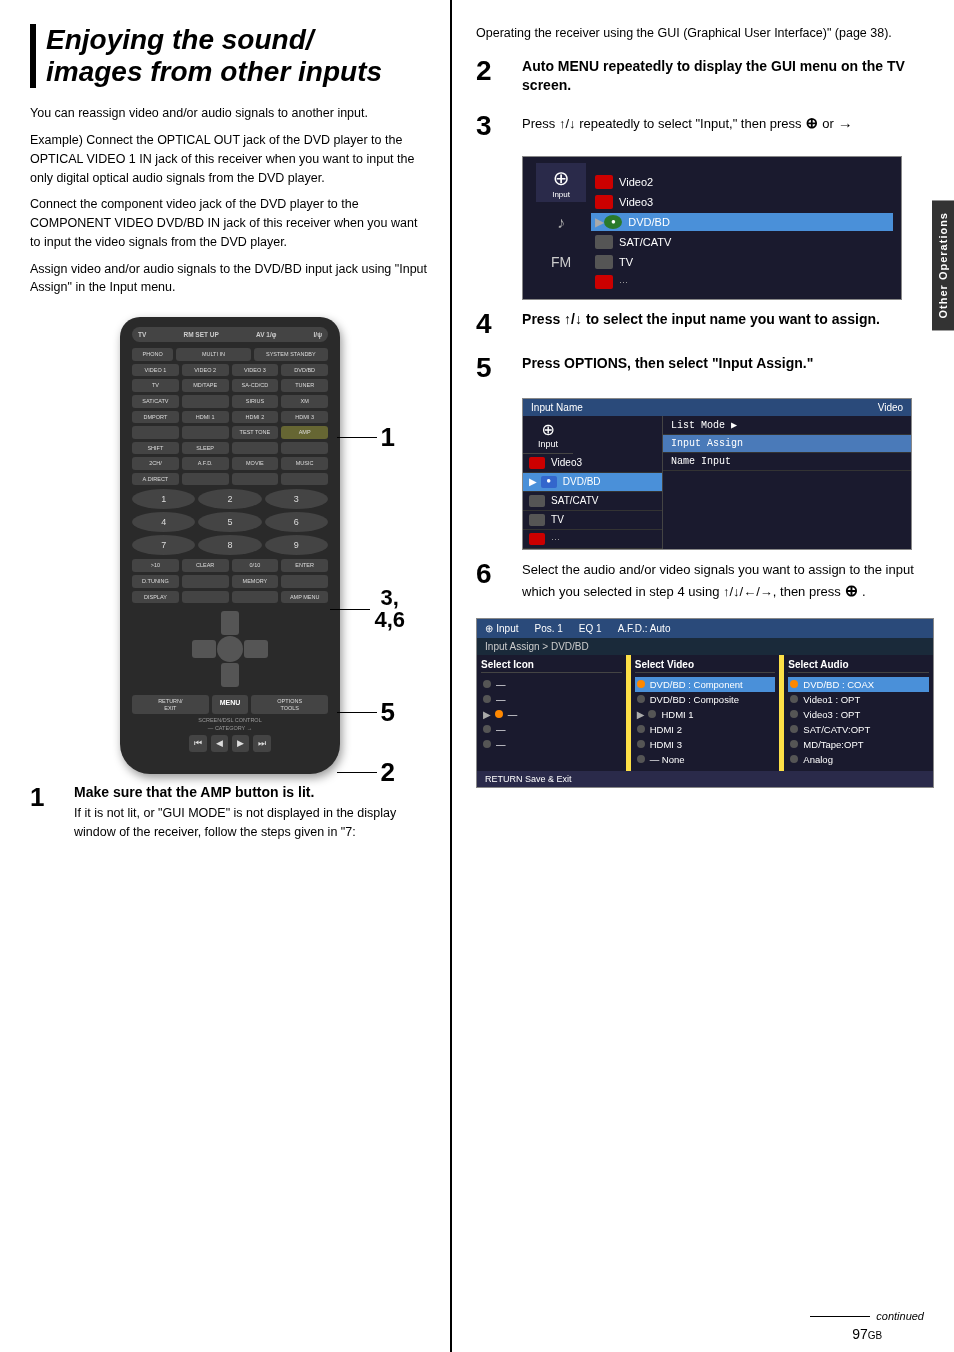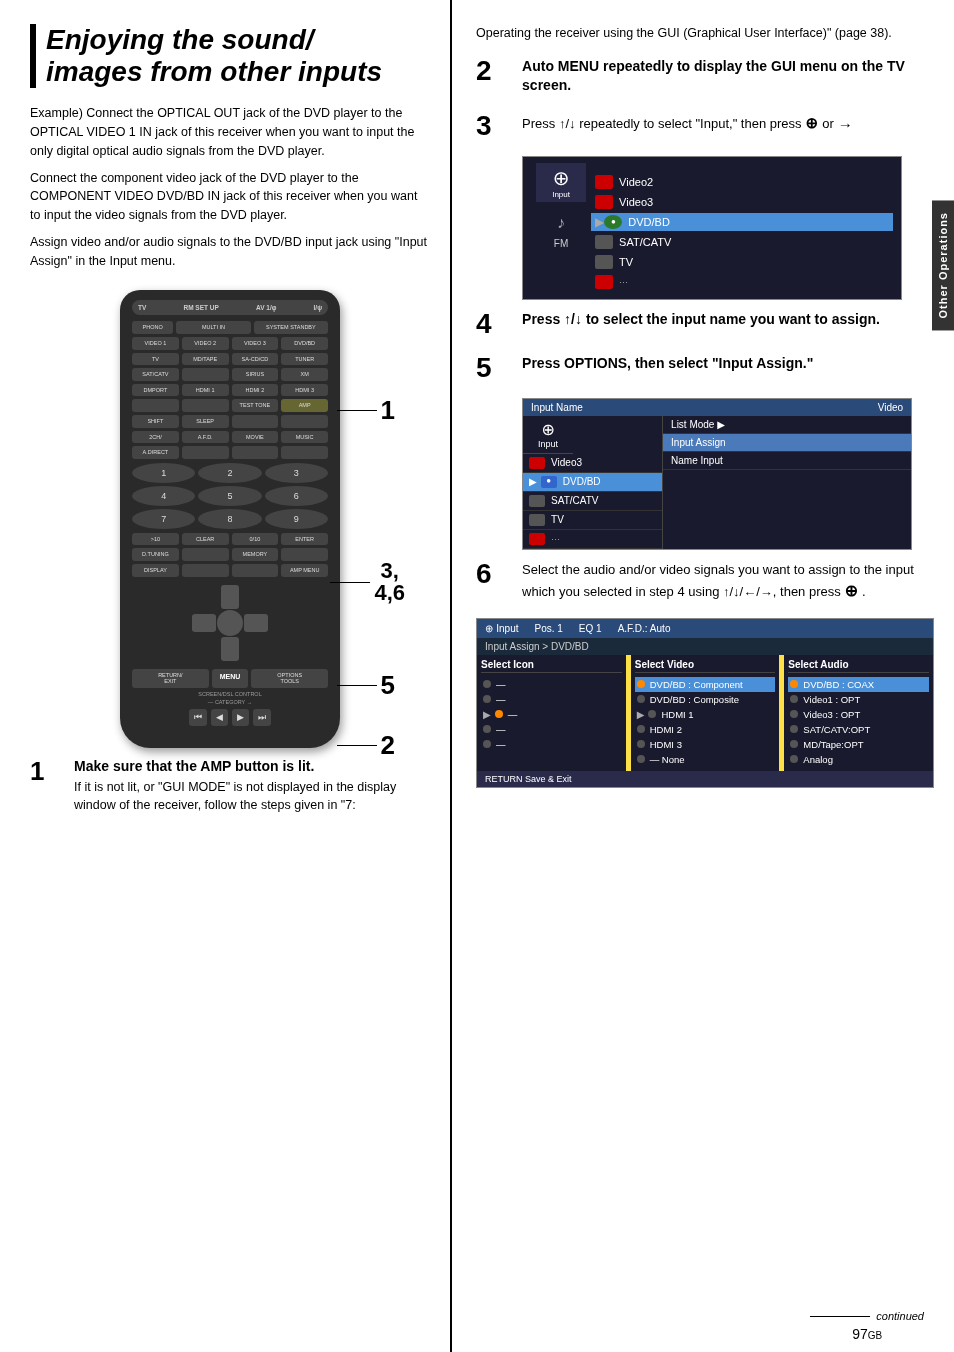--- a/index.html
+++ b/index.html
@@ -187,20 +187,21 @@
     }
     .gui2-body {
       display: flex;
     }
     .gui2-left {
       width: 140px;
       border-right: 1px solid #444;
     }
     .gui2-right {
       flex: 1;
+      font-family: Liberation Mono, monospace;
     }
     .gui2-menu-item {
       padding: 3px 8px;
       font-size: 10px;
       border-bottom: 1px solid #333;
     }
     .gui2-menu-item.active {
       background: #4a7ab9;
     }
     .gui2-row {
@@ -434,20 +435,21 @@
 <div class="page-container">
 
   <div class="left-col">
     <div class="title-block">
       <h1>
         <span>Enjoying the sound/</span><br>
         <span>images from other inputs</span>
       </h1>
     </div>
 
+    <p class="body-text">You can reassign video and/or audio signals to another input.</p>
     <p class="body-text">Example) Connect the OPTICAL OUT jack of the DVD player to the OPTICAL VIDEO 1 IN jack of this receiver when you want to input the only digital optical audio signals from the DVD player.</p>
     <p class="body-text">Connect the component video jack of the DVD player to the COMPONENT VIDEO DVD/BD IN jack of this receiver when you want to input the video signals from the DVD player.</p>
     <p class="body-text">Assign video and/or audio signals to the DVD/BD input jack using "Input Assign" in the Input menu.</p>
 
     <div class="remote-area">
       <div style="position:relative; display:inline-block;">
         <div class="remote">
 
           <div class="remote-top-bar">
             <span>TV</span>
@@ -625,21 +627,21 @@
     </div>
 
     <div class="gui-box">
       <div style="display:flex;">
         <div class="gui-left-bar">
           <div class="gui-input-label">
             <div class="gui-input-icon">⊕</div>
             <div style="font-size:8px;">Input</div>
           </div>
           <div style="color:#aaa; font-size:16px; margin-top:10px;">♪</div>
-          <div style="color:#ccc; font-size:10px; margin-top:6px;text-align:right;">FM</div>
+          <div style="color:#ccc; font-size:14px; margin-top:22px;text-align:right;">FM</div>
         </div>
         <div class="gui-right-section">
           <div class="gui-row">
             <span class="gui-row-icon red"></span>
             <span>Video2</span>
           </div>
           <div class="gui-row">
             <span class="gui-row-icon red"></span>
             <span>Video3</span>
           </div>

